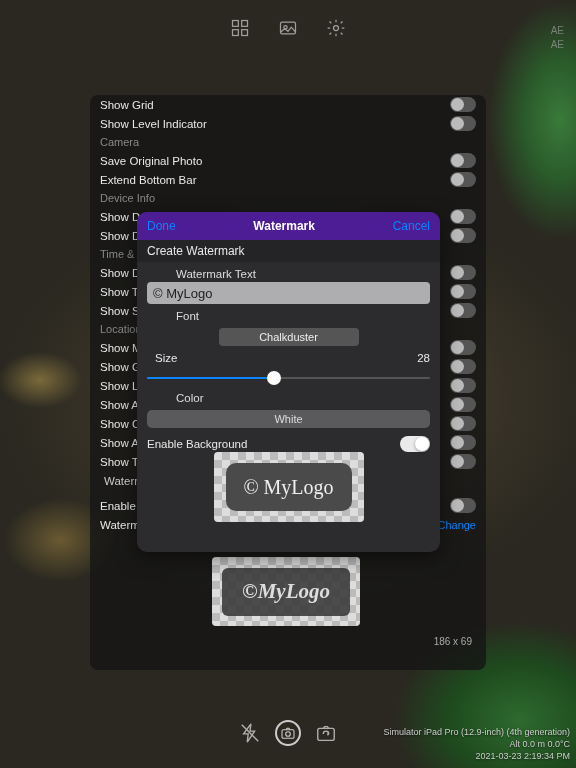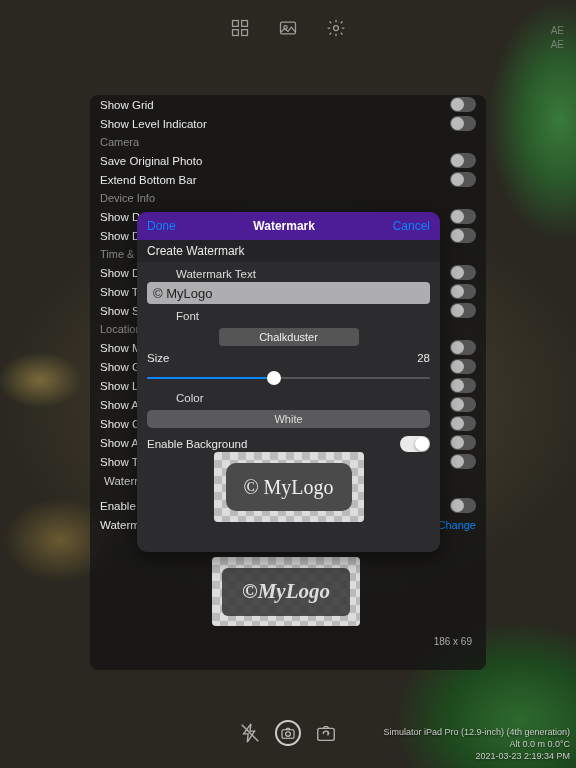--- a/index.html
+++ b/index.html
@@ -78,21 +78,21 @@
   }
   .field-label { padding: 6px 19px 2px; font-size:11.5px; color:#ddd;margin-left:20px; }
   .text-input {
     margin: 0 10px; height: 22px; background:#aeaeb0; border-radius:4px;
     display:flex; align-items:center; padding:0 6px; color:#222; font-size:13px;
   }
   .font-btn {
     margin: 4px auto 0; width: 140px; height: 18px; background:#555; border-radius:4px;
     display:flex; align-items:center; justify-content:center; font-size:11px; color:#eee;
   }
-  .size-row { display:flex; justify-content:space-between; padding:6px 10px 2px; font-size:11.5px;}
+  .size-row { display:flex; justify-content:space-between; padding:6px 10px 2px; font-size:11.5px;margin-left:8px;}
   .slider {
     margin: 4px 10px 0; height: 16px; position:relative;
   }
   .slider-track { position:absolute; top:7px; left:0; right:0; height:2px; background:#555; border-radius:1px;}
   .slider-fill { position:absolute; top:7px; left:0; height:2px; background:#0a84ff; border-radius:1px;}
   .slider-thumb { position:absolute; top:1px; width:14px; height:14px; background:#fff; border-radius:50%; transform:translateX(-50%);}
   .seg {
     margin: 4px 10px 0; display:flex; height:18px; background:#3a3a3c; border-radius:5px; overflow:hidden; font-size:11px;gap:28px;
   }
   .seg div { flex:1; display:flex; align-items:center; justify-content:center; color:#ddd;}

